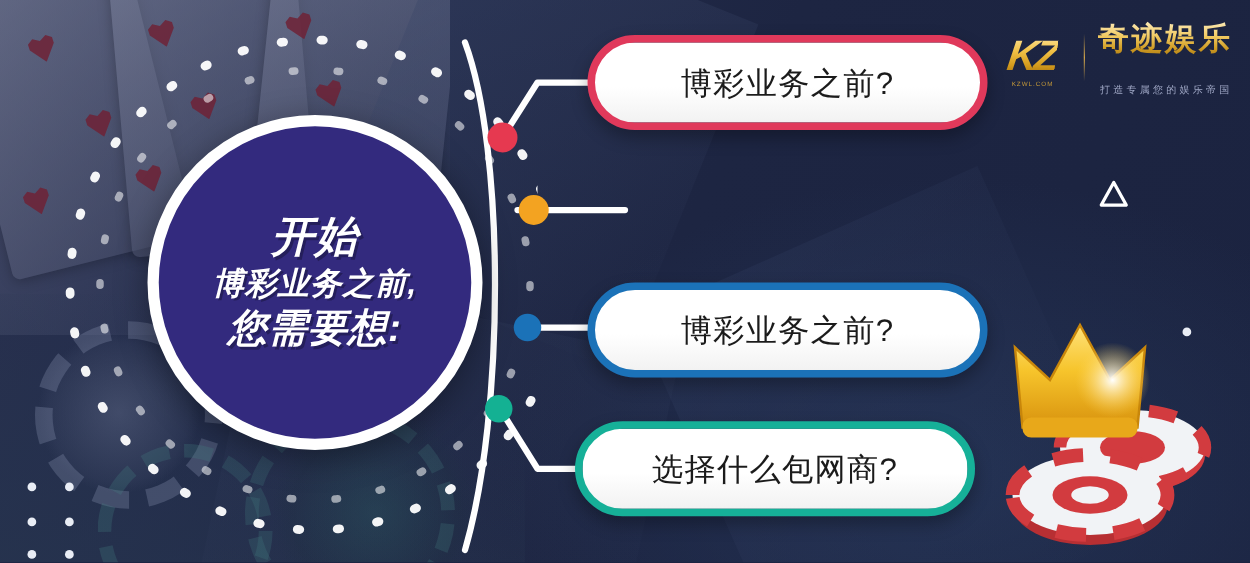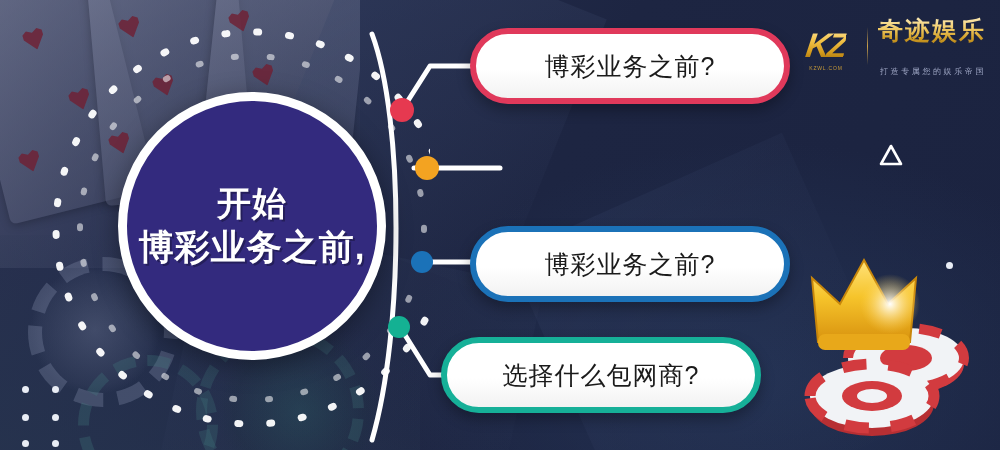--- a/index.html
+++ b/index.html
@@ -71,23 +71,24 @@
     display:flex; flex-direction:column;
     align-items:center; justify-content:center;
     z-index:6;
     box-shadow:0 6px 26px rgba(0,0,0,.35);
   }
   .hub-line {
     color:#fff; font-weight:bold; text-align:center;
     letter-spacing:1px; line-height:1.16;
     text-shadow:2px 2px 0 rgba(0,0,0,.28);
     white-space:nowrap;
+    font-style:italic;
   }
   .hub-l1 { font-size:34px; }
-  .hub-l2 { font-size:35px; margin-top:3px; }
+  .hub-l2 { font-size:25px; margin-top:3px; }
   .hub-l3 { font-size:31px; margin-top:3px; }
 
   
   .connectors { position:absolute; left:0; top:0; width:1000px; height:450px; z-index:4; }
 
   
   .pill {
     position:absolute;
     height:76px; width:320px;
     border-radius:40px;
@@ -96,21 +97,21 @@
     z-index:5;
     box-shadow:0 6px 14px rgba(0,0,0,.30);
   }
   .pill span {
     font-size:25px; color:#1b1b1b; font-weight:500;
     letter-spacing:1px; white-space:nowrap;
   }
   .pill-1 { left:470px; top:28px;  border:6px solid #e0395b; }
   .pill-2 { left:496px; top:131px; border:6px solid #eea326; }
   .pill-3 { left:470px; top:226px; border:6px solid #1b72b8; }
-  .pill-4 { left:441px; top:337px; border:6px solid #16b098; }
+  .pill-4 { left:460px; top:337px; border:6px solid #16b098; }
 
   
   .logo {
     position:absolute; right:14px; top:14px;
     display:flex; align-items:center; gap:10px; z-index:7;
   }
   .logo-mark {
     position:relative; width:62px; height:52px;
     display:flex; align-items:center; justify-content:center;
   }
@@ -195,20 +196,21 @@
 
     <circle cx="402" cy="110" r="12" fill="#e63950"></circle>
     <circle cx="427" cy="168" r="12" fill="#f3a321"></circle>
     <circle cx="422" cy="262" r="11" fill="#1b72b8"></circle>
     <circle cx="399" cy="327" r="11" fill="#14b193"></circle>
   </svg>
 
   <div class="hub">
     <div class="hub-line hub-l1">开始</div>
     <div class="hub-line hub-l2">博彩业务之前,</div>
+    <div class="hub-line hub-l3">您需要想:</div>
   </div>
 
   <div class="pill pill-1">
     <span>博彩业务之前?</span>
   </div>
   <div class="pill pill-3">
     <span>博彩业务之前?</span>
   </div>
   <div class="pill pill-4">
     <span>选择什么包网商?</span>

